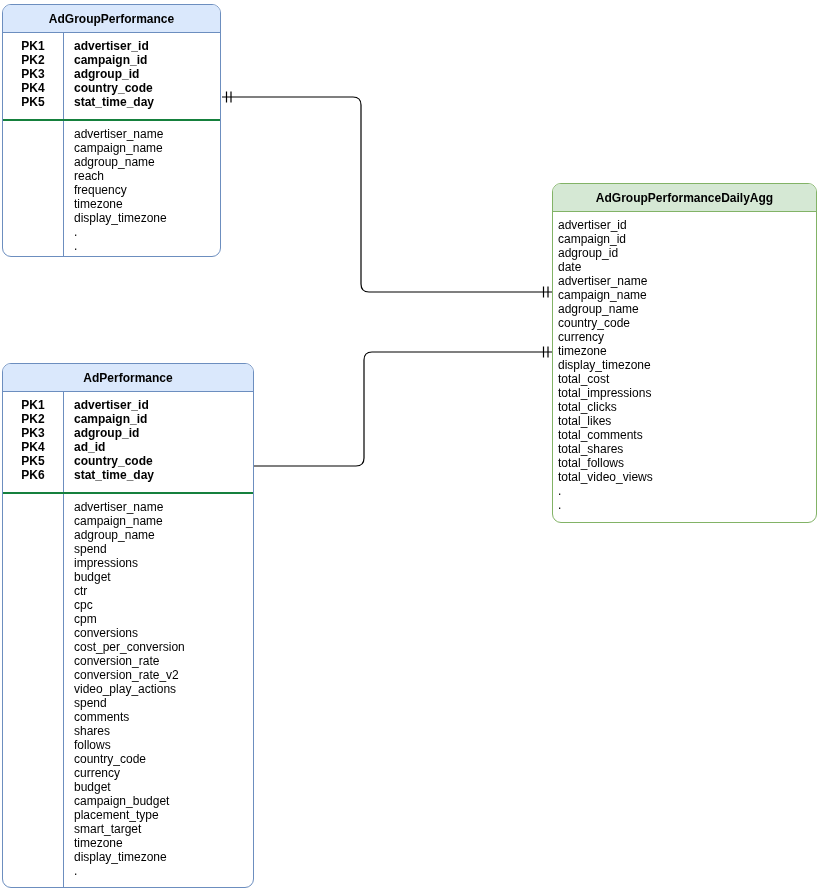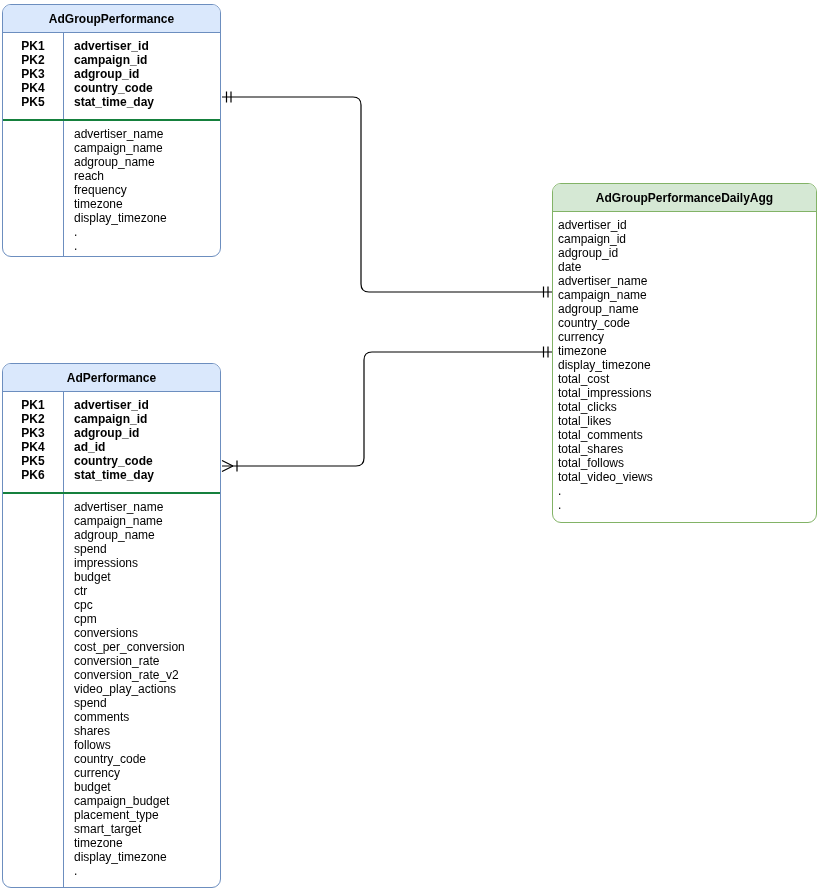--- a/index.html
+++ b/index.html
@@ -110,21 +110,21 @@
           <div class="row">reach</div>
           <div class="row">frequency</div>
           <div class="row">timezone</div>
           <div class="row">display_timezone</div>
           <div class="row">.</div>
           <div class="row">.</div>
         </div>
     </div>
   </div>
 
-  <div class="entity" style="left: 2px; top: 363px; width: 219px; height: 525px; --fill: #dae8fc; --border: #6c8ebf;">
+  <div class="entity" style="left: 2px; top: 363px; width: 252px; height: 525px; --fill: #dae8fc; --border: #6c8ebf;">
     <div class="entity-header">AdPerformance</div>
     <div class="section pk-section">
       <div class="col-left">
 
       <div class="row">PK1</div>
           <div class="row">PK2</div>
           <div class="row">PK3</div>
           <div class="row">PK4</div>
           <div class="row">PK5</div>
           <div class="row">PK6</div>

